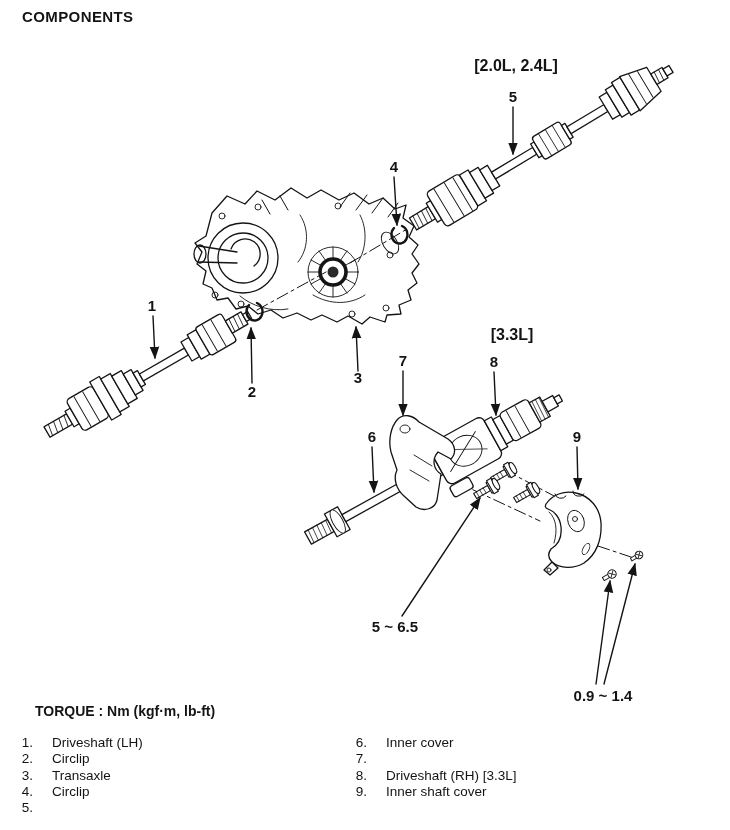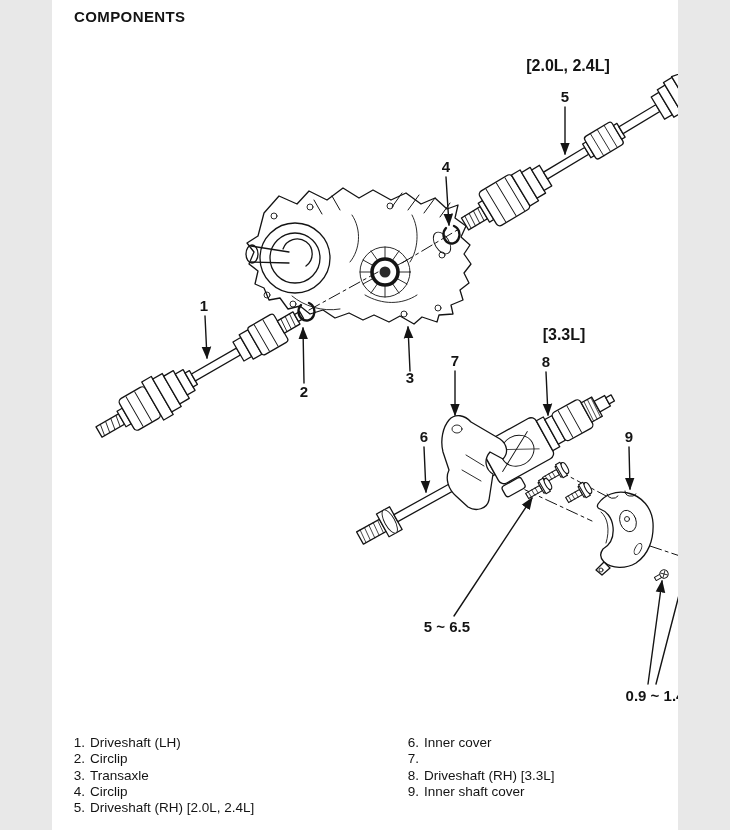--- a/index.html
+++ b/index.html
@@ -1,17 +1,17 @@
 <!DOCTYPE html>
 <html><head>
 <meta charset="utf-8">
 <style>
   html,body{margin:0;padding:0;background:#e8e8e8;}
   #page{
-    position:relative;width:626px;height:830px;background:#ffffff;
+    position:relative;width:730px;height:830px;background:#ffffff;
     font-family:"Liberation Sans","DejaVu Sans",sans-serif;color:#141414;
     overflow:hidden;margin:0 auto;
   }
   #title{
     position:absolute;left:22px;top:8px;font-size:15px;font-weight:bold;
     letter-spacing:.4px;
   }
   svg{position:absolute;left:0;top:0;}
   svg text{
     font-family:"Liberation Sans","DejaVu Sans",sans-serif;
@@ -21,21 +21,21 @@
   .variant{font-size:16px;}
   .torqueval{font-size:15px;}
   #torque-note{
     position:absolute;left:35px;top:703px;font-size:14px;font-weight:bold;
   }
   .col{position:absolute;top:735px;font-size:13.5px;line-height:16.3px;}
   #col-left{left:16px;}
   #col-right{left:350px;}
   .pitem{display:flex;}
   .pnum{width:17px;text-align:right;flex:0 0 auto;}
-  .plabel{margin-left:5px;white-space:nowrap;text-align:right;}
+  .plabel{margin-left:19px;white-space:nowrap;text-align:right;}
 </style>
 </head>
 <body>
 
 <div id="page">
 
   <div id="title">COMPONENTS</div>
 
   <svg width="730" height="830" viewBox="0 0 730 830" stroke-linecap="round" stroke-linejoin="round">
     <defs>
@@ -318,41 +318,41 @@
     <text x="513" y="102" text-anchor="middle" class="callout">5</text>
     <text x="372" y="442" text-anchor="middle" class="callout">6</text>
     <text x="403" y="366" text-anchor="middle" class="callout">7</text>
     <text x="494" y="367" text-anchor="middle" class="callout">8</text>
     <text x="577" y="442" text-anchor="middle" class="callout">9</text>
 
     <text x="395" y="632" text-anchor="middle" class="torqueval">5 ~ 6.5</text>
     <text x="603" y="701" text-anchor="middle" class="torqueval">0.9 ~ 1.4</text>
   </svg>
 
+  <div id="torque-note">TORQUE : Nm (kgf·m, lb-ft)</div>
 
   <div id="col-left" class="col">
     <div class="pitem">
       <span class="pnum">1.</span>
       <span class="plabel">Driveshaft (LH)</span>
     </div>
     <div class="pitem">
       <span class="pnum">2.</span>
       <span class="plabel">Circlip</span>
     </div>
     <div class="pitem">
       <span class="pnum">3.</span>
       <span class="plabel">Transaxle</span>
     </div>
     <div class="pitem">
       <span class="pnum">4.</span>
       <span class="plabel">Circlip</span>
     </div>
     <div class="pitem">
       <span class="pnum">5.</span>
-      <span class="plabel">Driveshaft (RH) [2.0L, 2.4L]</span>
     </div>
   </div>
 
   <div id="col-right" class="col">
     <div class="pitem">
       <span class="pnum">6.</span>
       <span class="plabel">Inner cover</span>
     </div>
     <div class="pitem">
       <span class="pnum">7.</span>

